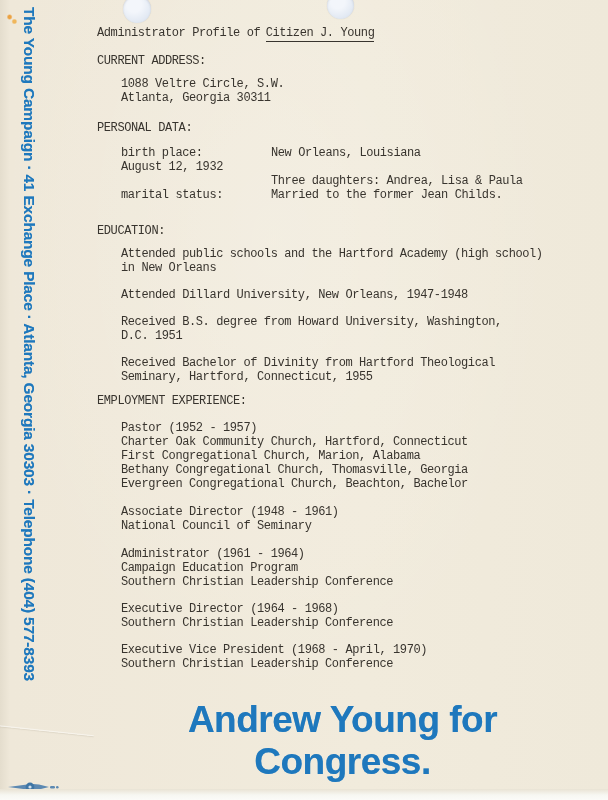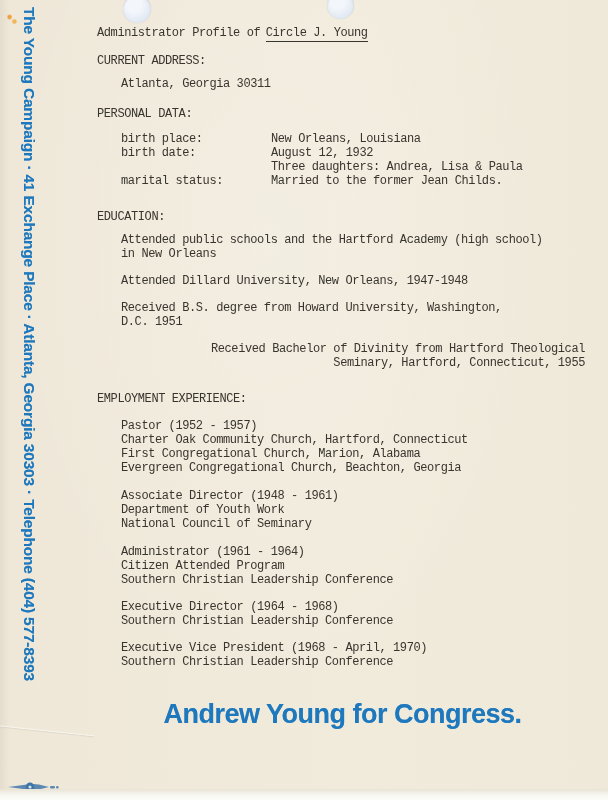--- a/index.html
+++ b/index.html
@@ -57,32 +57,32 @@
     position:absolute;left:97px;top:26px;width:488px;
     font-size:12px;line-height:14px;letter-spacing:-0.4px;
     color:#38342e;
   }
   .doc .line{white-space:nowrap;}
   .title{margin-bottom:14px;white-space:nowrap;}
   .title-prefix{margin-right:.45em;}
   .title-name{border-bottom:1.4px solid #38342e;padding-bottom:1px;}
   .heading{margin-bottom:9px;white-space:nowrap;}
   .mb11{margin-bottom:11px;} .mb13{margin-bottom:13px;}
-  .mb14{margin-bottom:14px;} .mb16{margin-bottom:16px;} .mb21{margin-bottom:22px;text-align:right;} .mb22{margin-bottom:22px;}
+  .mb14{margin-bottom:14px;} .mb16{margin-bottom:16px;} .mb21{margin-bottom:10px;} .mb22{margin-bottom:22px;}
   .indent{margin-left:24px;}
   .pd-row{display:flex;}
   .pd-label{width:150px;flex:0 0 150px;}
   .pd-value{flex:1;white-space:nowrap;}
 
   
   .slogan{
     position:absolute;left:95px;right:18px;top:699px;
     text-align:center;
     font-family:"Liberation Sans","DejaVu Sans",sans-serif;
-    font-weight:700;font-size:27px;letter-spacing:-0.5px;
+    font-weight:700;font-size:37px;letter-spacing:-0.5px;
     color:#1e78bd;
     text-shadow:0 0 .5px rgba(30,120,189,.55);
   }
 </style>
 </head>
 <body>
 
 <div class="page">
 
   <div class="speck"></div>
@@ -95,36 +95,36 @@
     <path d="M1 7 L20 4.5 L26 4 L32 4.5 L42 7 L32 9.5 L26 10 L20 9.5 Z" fill="#4d7fae"></path>
     <circle cx="23" cy="7" r="4.4" fill="#2d6aa0"></circle>
     <circle cx="23" cy="7" r="1.6" fill="#cfe0ef"></circle>
     <rect x="43" y="6" width="5" height="2.4" rx="1.2" fill="#4d7fae"></rect>
     <circle cx="50.3" cy="7.2" r="1.3" fill="#4d7fae"></circle>
   </svg>
 
   <div class="doc">
 
     <div class="title">
-      <span class="title-prefix">Administrator Profile of</span><span class="title-name">Circle J. Young</span>
+      <span class="title-prefix">Administrator Profile of</span><span class="title-name">Citizen J. Young</span>
     </div>
 
     <div class="heading">CURRENT ADDRESS:</div>
     <div class="indent mb16">
+      <div class="line">1088 Veltre Circle, S.W.</div>
       <div class="line">Atlanta, Georgia  30311</div>
     </div>
 
     <div class="heading mb11">PERSONAL DATA:</div>
     <div class="indent mb22">
       <div class="pd-row">
         <div class="pd-label">birth place:</div>
         <div class="pd-value">New Orleans, Louisiana</div>
       </div>
       <div class="pd-row">
-        <div class="pd-label">birth date:</div>
         <div class="pd-value">August 12, 1932</div>
       </div>
       <div class="pd-row">
         <div class="pd-label"></div>
         <div class="pd-value">Three daughters: Andrea, Lisa &amp; Paula</div>
       </div>
       <div class="pd-row">
         <div class="pd-label">marital status:</div>
         <div class="pd-value">Married to the former Jean Childs.</div>
       </div>
@@ -145,30 +145,30 @@
     <div class="indent mb21">
       <div class="line">Received Bachelor of Divinity from Hartford Theological</div>
       <div class="line">Seminary, Hartford, Connecticut, 1955</div>
     </div>
 
     <div class="heading mb13">EMPLOYMENT EXPERIENCE:</div>
     <div class="indent mb14">
       <div class="line">Pastor (1952 - 1957)</div>
       <div class="line">Charter Oak Community Church, Hartford, Connecticut</div>
       <div class="line">First Congregational Church, Marion, Alabama</div>
-      <div class="line">Evergreen Congregational Church, Beachton, Georgia</div>
+      <div class="line">Bethany Congregational Church, Thomasville, Georgia</div>
+      <div class="line">Evergreen Congregational Church, Beachton, Bachelor</div>
     </div>
     <div class="indent mb14">
       <div class="line">Associate Director (1948 - 1961)</div>
-      <div class="line">Department of Youth Work</div>
       <div class="line">National Council of Seminary</div>
     </div>
     <div class="indent mb13">
       <div class="line">Administrator (1961 - 1964)</div>
-      <div class="line">Citizen Attended Program</div>
+      <div class="line">Campaign Education Program</div>
       <div class="line">Southern Christian Leadership Conference</div>
     </div>
     <div class="indent mb13">
       <div class="line">Executive Director (1964 - 1968)</div>
       <div class="line">Southern Christian Leadership Conference</div>
     </div>
     <div class="indent">
       <div class="line">Executive Vice President (1968 - April, 1970)</div>
       <div class="line">Southern Christian Leadership Conference</div>
     </div>

